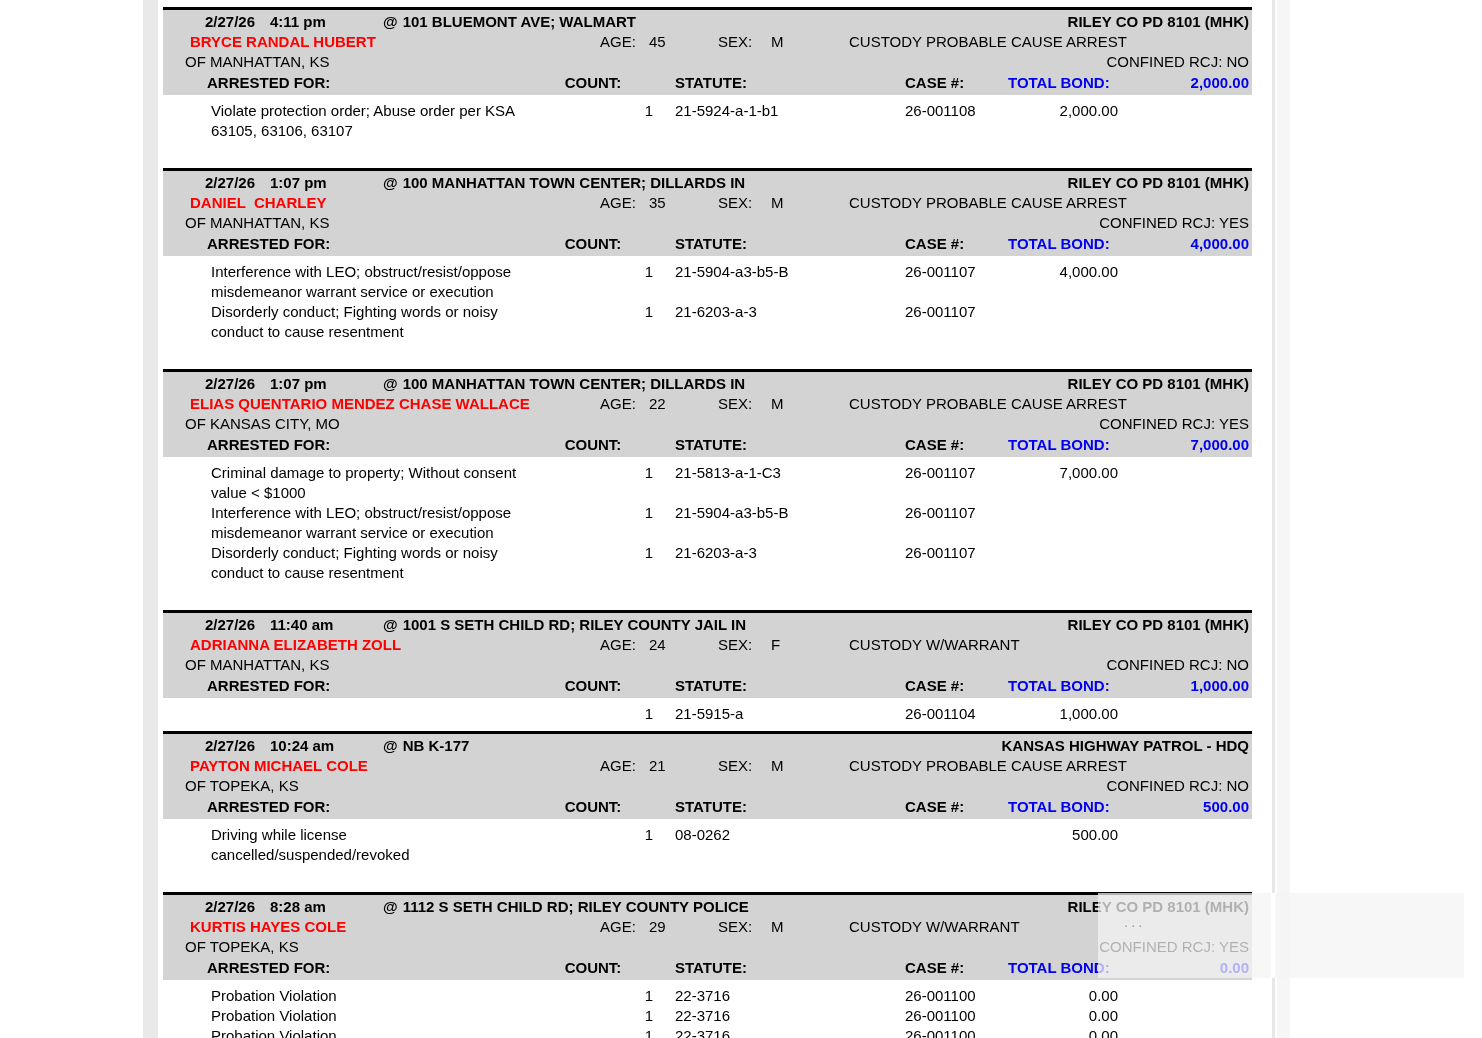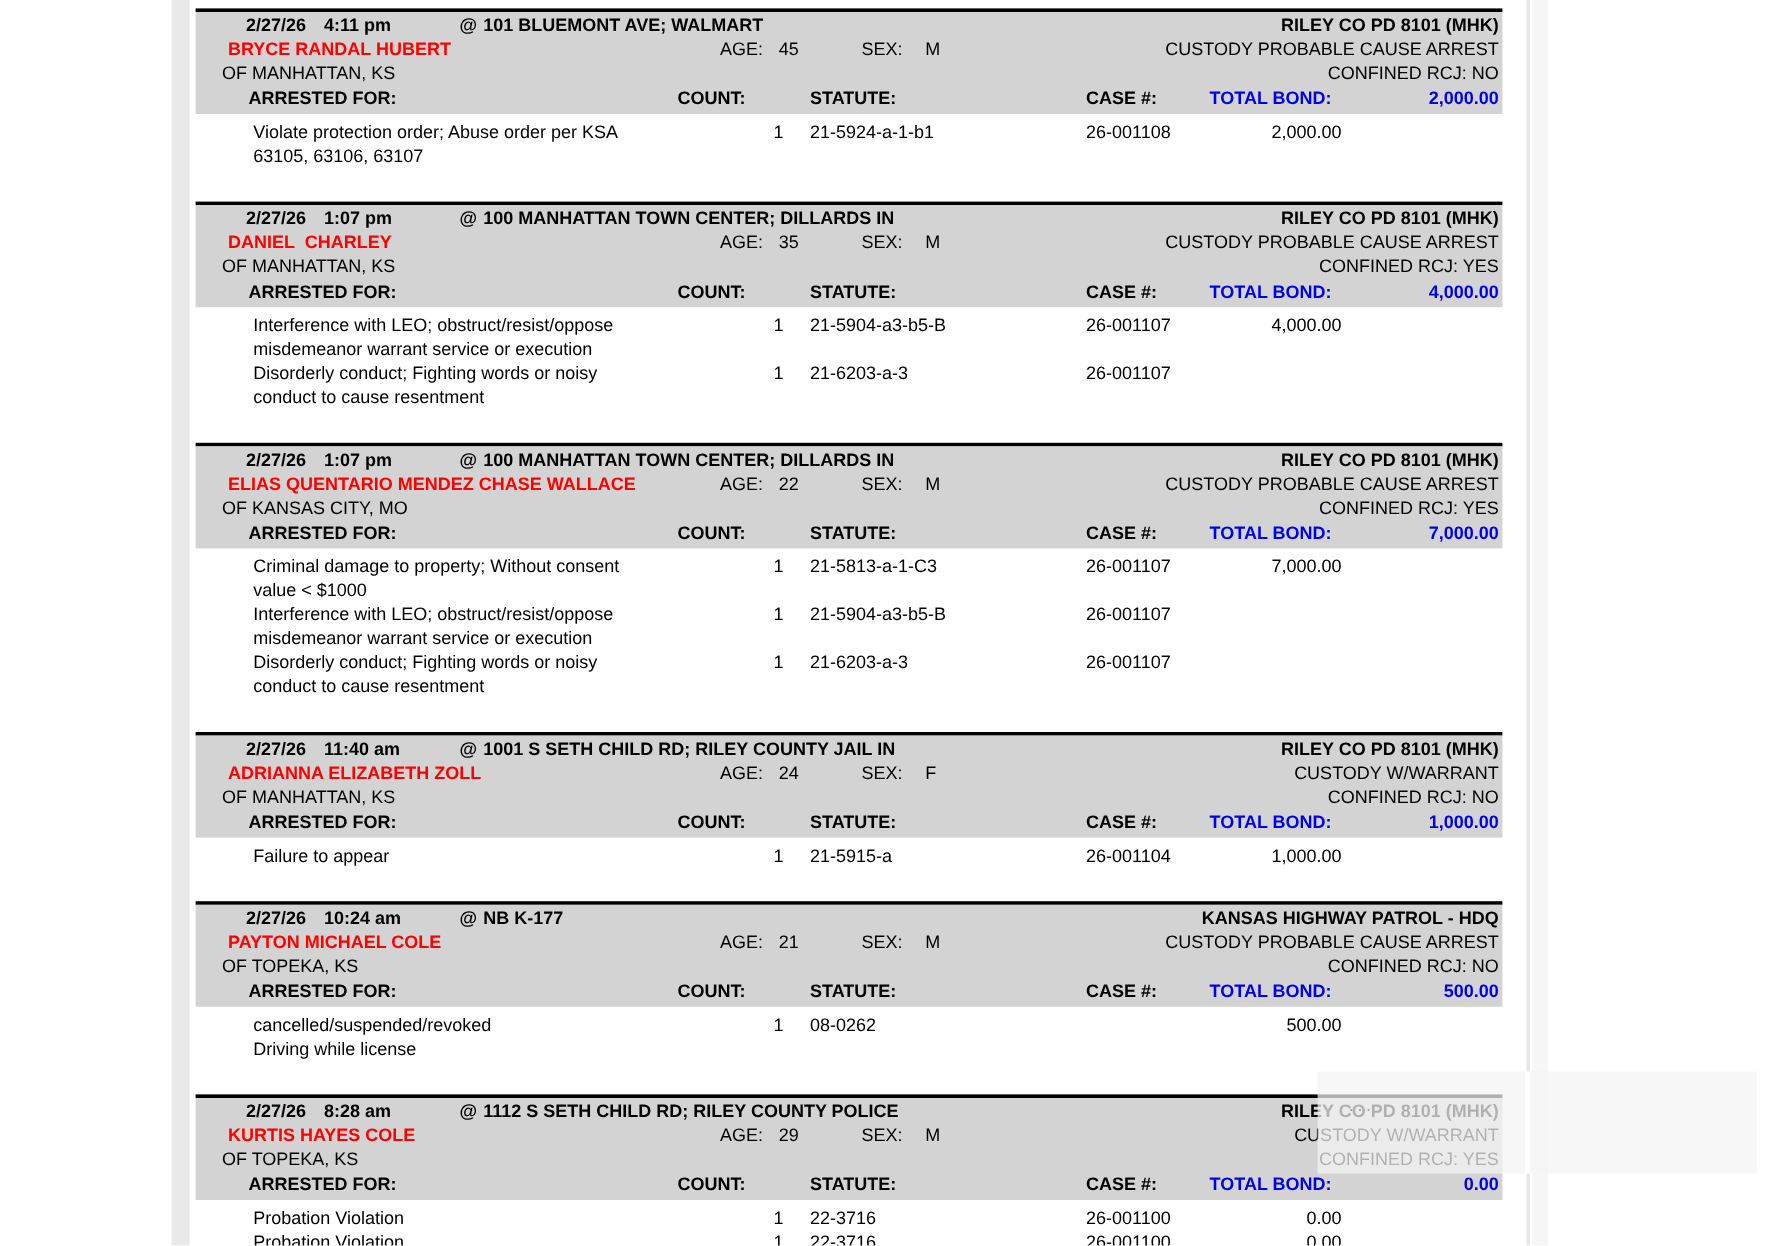--- a/index.html
+++ b/index.html
@@ -26,21 +26,21 @@
   .r-date{position:absolute;left:42px;font-weight:bold;white-space:pre}
   .r-time{position:absolute;left:107px;font-weight:bold;white-space:pre}
   .r-loc{position:absolute;left:220px;width:372px;white-space:nowrap;overflow:hidden;font-weight:bold}
   .at{margin-right:5px}
   .r-agency{position:absolute;left:686px;width:400px;text-align:right;font-weight:bold;white-space:nowrap}
   .r-name{position:absolute;left:27px;font-weight:bold;color:#ff0000;white-space:pre}
   .r-age-l{position:absolute;left:437px}
   .r-age-v{position:absolute;left:486px}
   .r-sex-l{position:absolute;left:555px}
   .r-sex-v{position:absolute;left:608px}
-  .r-custody{position:absolute;left:686px;width:400px;text-align:right;white-space:nowrap}
+  .r-custody{position:absolute;left:686px;width:400px;white-space:nowrap}
   .r-res{position:absolute;left:22px;white-space:pre}
   .r-conf{position:absolute;left:686px;width:400px;text-align:right;white-space:nowrap}
 
   .h-arr{position:absolute;left:44px;font-weight:bold}
   .h-count{position:absolute;left:370px;width:120px;text-align:center;font-weight:bold}
   .h-stat{position:absolute;left:512px;font-weight:bold}
   .h-case{position:absolute;left:742px;font-weight:bold}
   .h-bond{position:absolute;left:845px;font-weight:bold;color:#0000ee}
   .h-bond-v{position:absolute;left:926px;width:160px;text-align:right;font-weight:bold;color:#0000ee}
 
@@ -253,23 +253,20 @@
         <span class="h-arr">ARRESTED FOR:</span>
         <span class="h-count">COUNT:</span>
         <span class="h-stat">STATUTE:</span>
         <span class="h-case">CASE #:</span>
         <span class="h-bond">TOTAL BOND:</span>
         <span class="h-bond-v">1,000.00</span>
       </div>
     </div>
     <div class="charges">
   <div class="charge">
-    <div class="c-desc">
-            <div>Failure to appear</div>
-          </div>
     <span class="c-count">1</span>
     <span class="c-stat">21-5915-a</span>
     <span class="c-case">26-001104</span>
     <span class="c-bond">1,000.00</span>
   </div>
 </div>
   </section>
 
   <section class="record">
     <div class="rec-header">
@@ -296,22 +293,22 @@
         <span class="h-count">COUNT:</span>
         <span class="h-stat">STATUTE:</span>
         <span class="h-case">CASE #:</span>
         <span class="h-bond">TOTAL BOND:</span>
         <span class="h-bond-v">500.00</span>
       </div>
     </div>
     <div class="charges">
   <div class="charge">
     <div class="c-desc">
+            <div>Driving while license</div>
             <div>cancelled/suspended/revoked</div>
-            <div>Driving while license</div>
           </div>
     <span class="c-count">1</span>
     <span class="c-stat">08-0262</span>
     <span class="c-case"></span>
     <span class="c-bond">500.00</span>
   </div>
 </div>
   </section>
 
   <section class="record">

